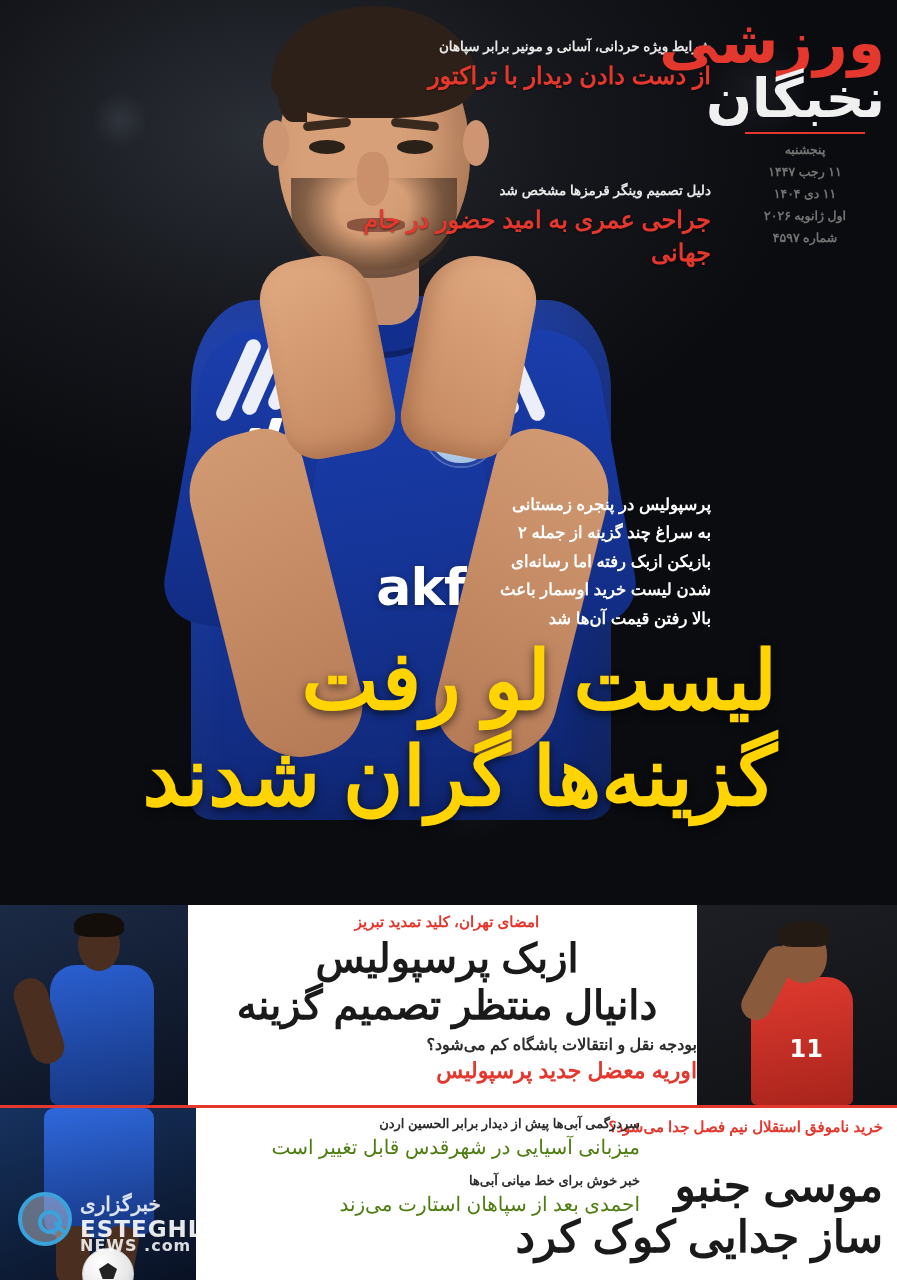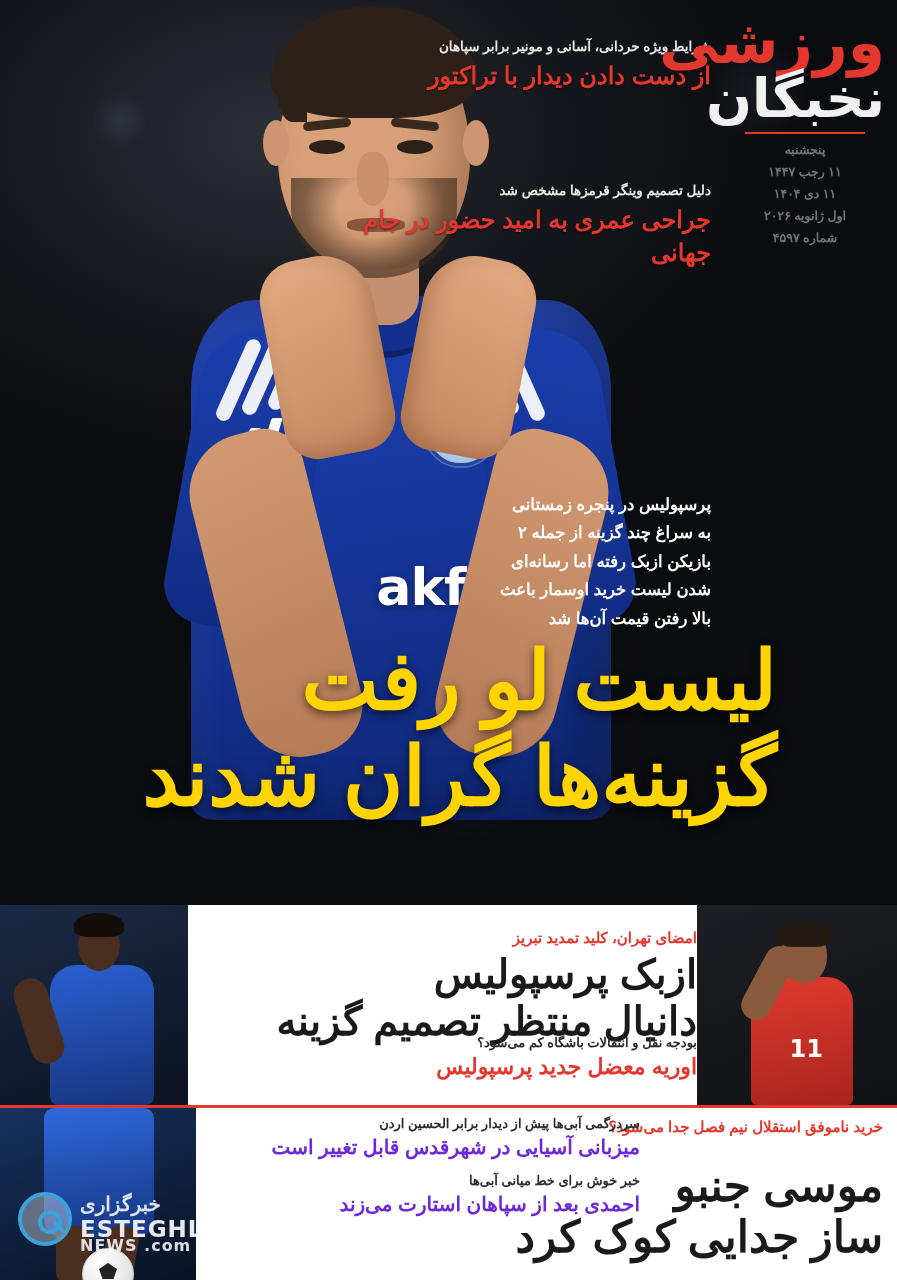--- a/index.html
+++ b/index.html
@@ -227,40 +227,40 @@
   .mid-photo-l {
     position:absolute; left: 0; top: 0; width: 188px; height: 200px; overflow:hidden;
     background: linear-gradient(160deg, #1b2a45, #0c1322);
   }
   .blue-player { position:absolute; left: 16px; top: 6px; width: 160px; height: 194px; }
   .bp-head { position:absolute; left: 62px; top: 8px; width: 42px; height: 52px; background:#4a2f20; border-radius:50%; }
   .bp-hair { position:absolute; left: 58px; top: 2px; width: 50px; height: 24px; background:#140e0a; border-radius:50% 50% 30% 30%; }
   .bp-body { position:absolute; left: 34px; top: 54px; width: 104px; height: 140px; background: linear-gradient(170deg,#2a5fd0,#16357e); border-radius: 26px 26px 8px 8px; }
   .bp-arm { position:absolute; left: 6px; top: 66px; width: 34px; height: 88px; background:#4a2f20; border-radius:18px; transform: rotate(-18deg); }
 
-  .mid-text { position:absolute; right: 200px; top: 24px; width: 500px; text-align: right; }
+  .mid-text { position:absolute; right: 200px; top: 8px; width: 500px; text-align: center; }
   .mid-kicker { color:#e4372e; font-size: 15px; font-weight: bold; margin-bottom: 4px; }
   .mid-headline { color:#1a1a1a; font-size: 40px; font-weight: bold; line-height: 1.18; }
 
   .mid-sub { position:absolute; right: 200px; top: 130px; width: 430px; text-align: right; }
-  .mid-sub-kicker { color:#2c2c2c; font-size: 13px; font-weight: bold; margin-bottom: 4px; }
+  .mid-sub-kicker { color:#2c2c2c; font-size: 16px; font-weight: bold; margin-bottom: 4px; }
   .mid-sub-headline { color:#e4372e; font-size: 22px; font-weight: bold; }
 
   
   .bot {
     position:absolute; left:0; top: 1105px; width: 897px; height: 175px;
     background:#ffffff; border-top: 3px solid #e4372e;
   }
   .bot-left { position:absolute; right: 0; top: 10px; width: 470px; text-align: right; padding-right: 14px; }
   .bot-kicker { color:#e4372e; font-size: 15px; font-weight: bold; margin-bottom: 24px; }
   .bot-headline { color:#1a1a1a; font-size: 44px; font-weight:bold; line-height: 1.16; }
   .bot-right { position:absolute; left: 200px; top: 8px; width: 440px; text-align: right; }
   .bot-item { margin-bottom: 14px; }
   .bot-item .k { color:#2c2c2c; font-size: 13px; font-weight:bold; margin-bottom: 4px; }
-  .bot-item .h { color:#6d28d9; font-size: 20px; font-weight:bold; }
+  .bot-item .h { color:#4d7c0f; font-size: 20px; font-weight:normal; }
 
   .bot-photo {
     position:absolute; left: 0; top: 0; width: 196px; height: 175px; overflow:hidden;
     background: linear-gradient(160deg,#16325f,#091122);
   }
   .bp2-body { position:absolute; left: 44px; top: 0px; width: 110px; height: 130px; background: linear-gradient(170deg,#2f68dc,#15357f); border-radius: 10px 10px 20px 20px; }
   .bp2-leg { position:absolute; left: 56px; top: 118px; width: 34px; height: 58px; background:#4a2f20; border-radius: 12px; }
   .bp2-leg2 { position:absolute; left: 104px; top: 118px; width: 32px; height: 58px; background:#4a2f20; border-radius:12px; transform: rotate(10deg); }
   .ball {
     position:absolute; left: 82px; top: 140px; width: 52px; height: 52px; border-radius:50%;

